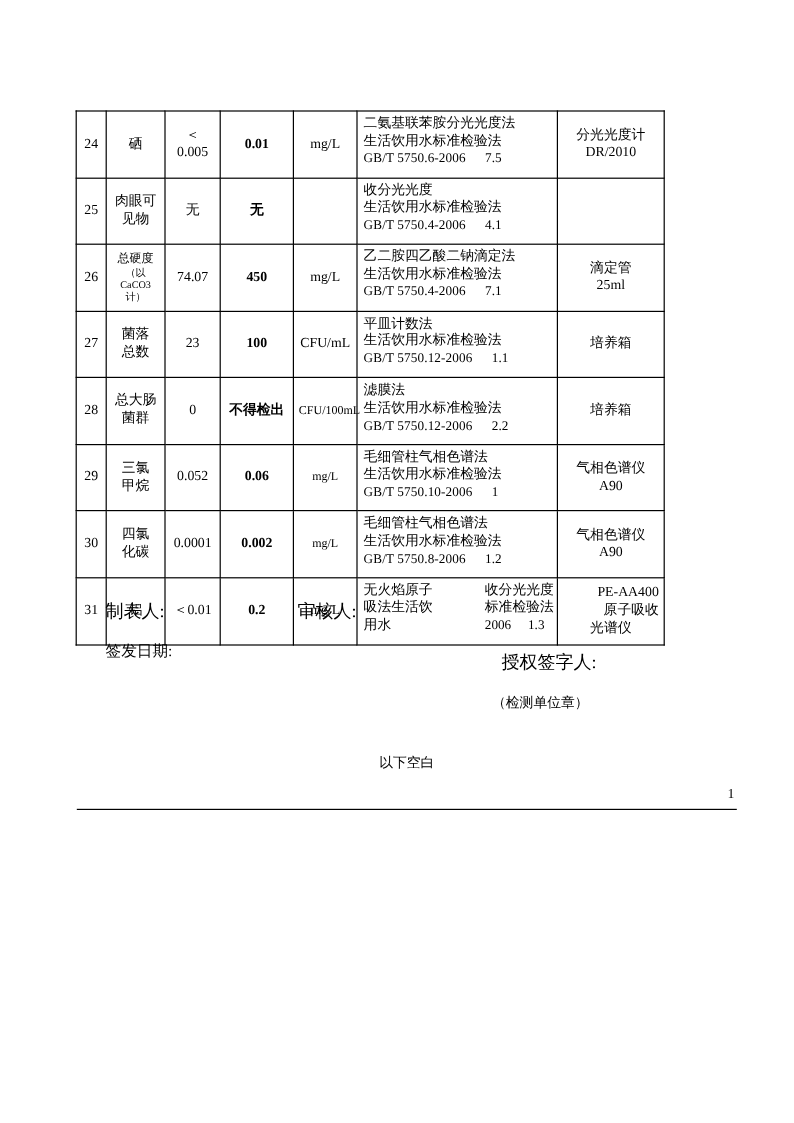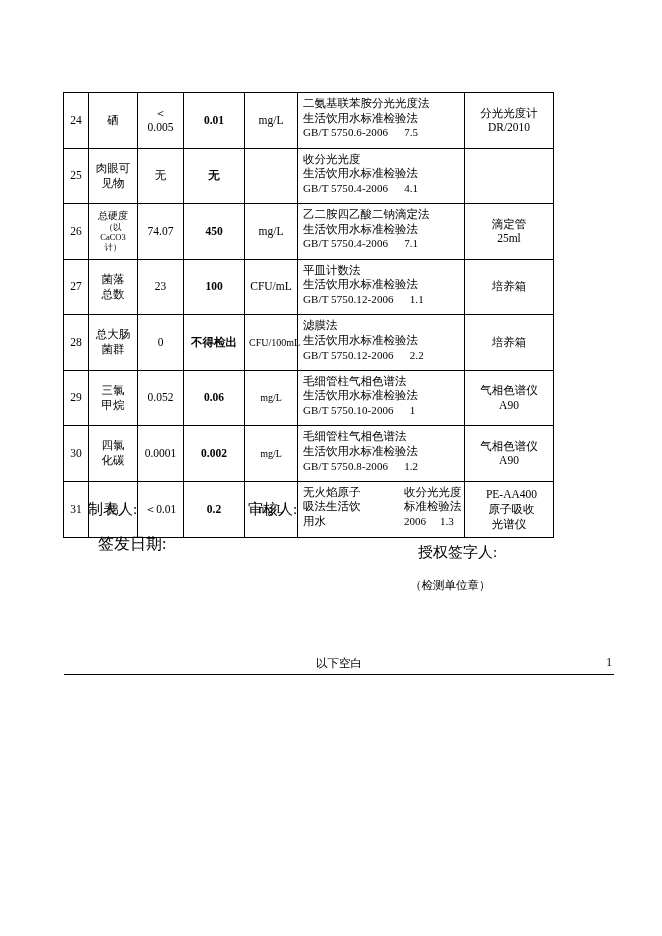--- a/index.html
+++ b/index.html
@@ -104,43 +104,42 @@
     display: flex;
     gap: 0;
   }
   .method-split .col-a { width: 82px; }
   .method-split .col-b { width: 78px; margin-left: 40px; }
   .method-split .ml { display: block; white-space: nowrap; }
   .method-split .ml.code { font-size: 11px; }
   .method-split .ml .tab { display: inline-block; width: 14px; }
 
   .equip-line { display: block; white-space: nowrap; }
-  .equip-left { text-align: center; padding-left: 5px; }
+  .equip-left { text-align: right; padding-left: 5px; }
 
   
   .sig-row {
     position: absolute;
     left: 0;
     top: 500px;
     width: 662px;
     font-size: 15px;
     height: 18px;
   }
   .sig-row span { position: absolute; white-space: nowrap; }
   .sig-a { left: 88px; }
   .sig-b { left: 248px; }
   .sig-c { left: 418px; margin-top: 43px; }
 
   .issue-date {
     position: absolute;
     left: 88px;
     top: 534px;
-    font-size: 16px;
+    font-size: 13px;
     white-space: nowrap;
-    margin-left: 10px;
   }
 
   .unit-seal {
     position: absolute;
     left: 410px;
     top: 578px;
     font-size: 11.5px;
     white-space: nowrap;
   }
 
@@ -148,21 +147,21 @@
   .bottom-rule {
     position: absolute;
     left: 64px;
     top: 674px;
     width: 550px;
     border-top: 1px solid #000000;
   }
   .blank-note {
     position: absolute;
     left: 64px;
-    top: 656px;
+    top: 628px;
     width: 550px;
     text-align: center;
     font-size: 11.5px;
     white-space: nowrap;
   }
   .page-num {
     position: absolute;
     left: 64px;
     top: 656px;
     width: 548px;

